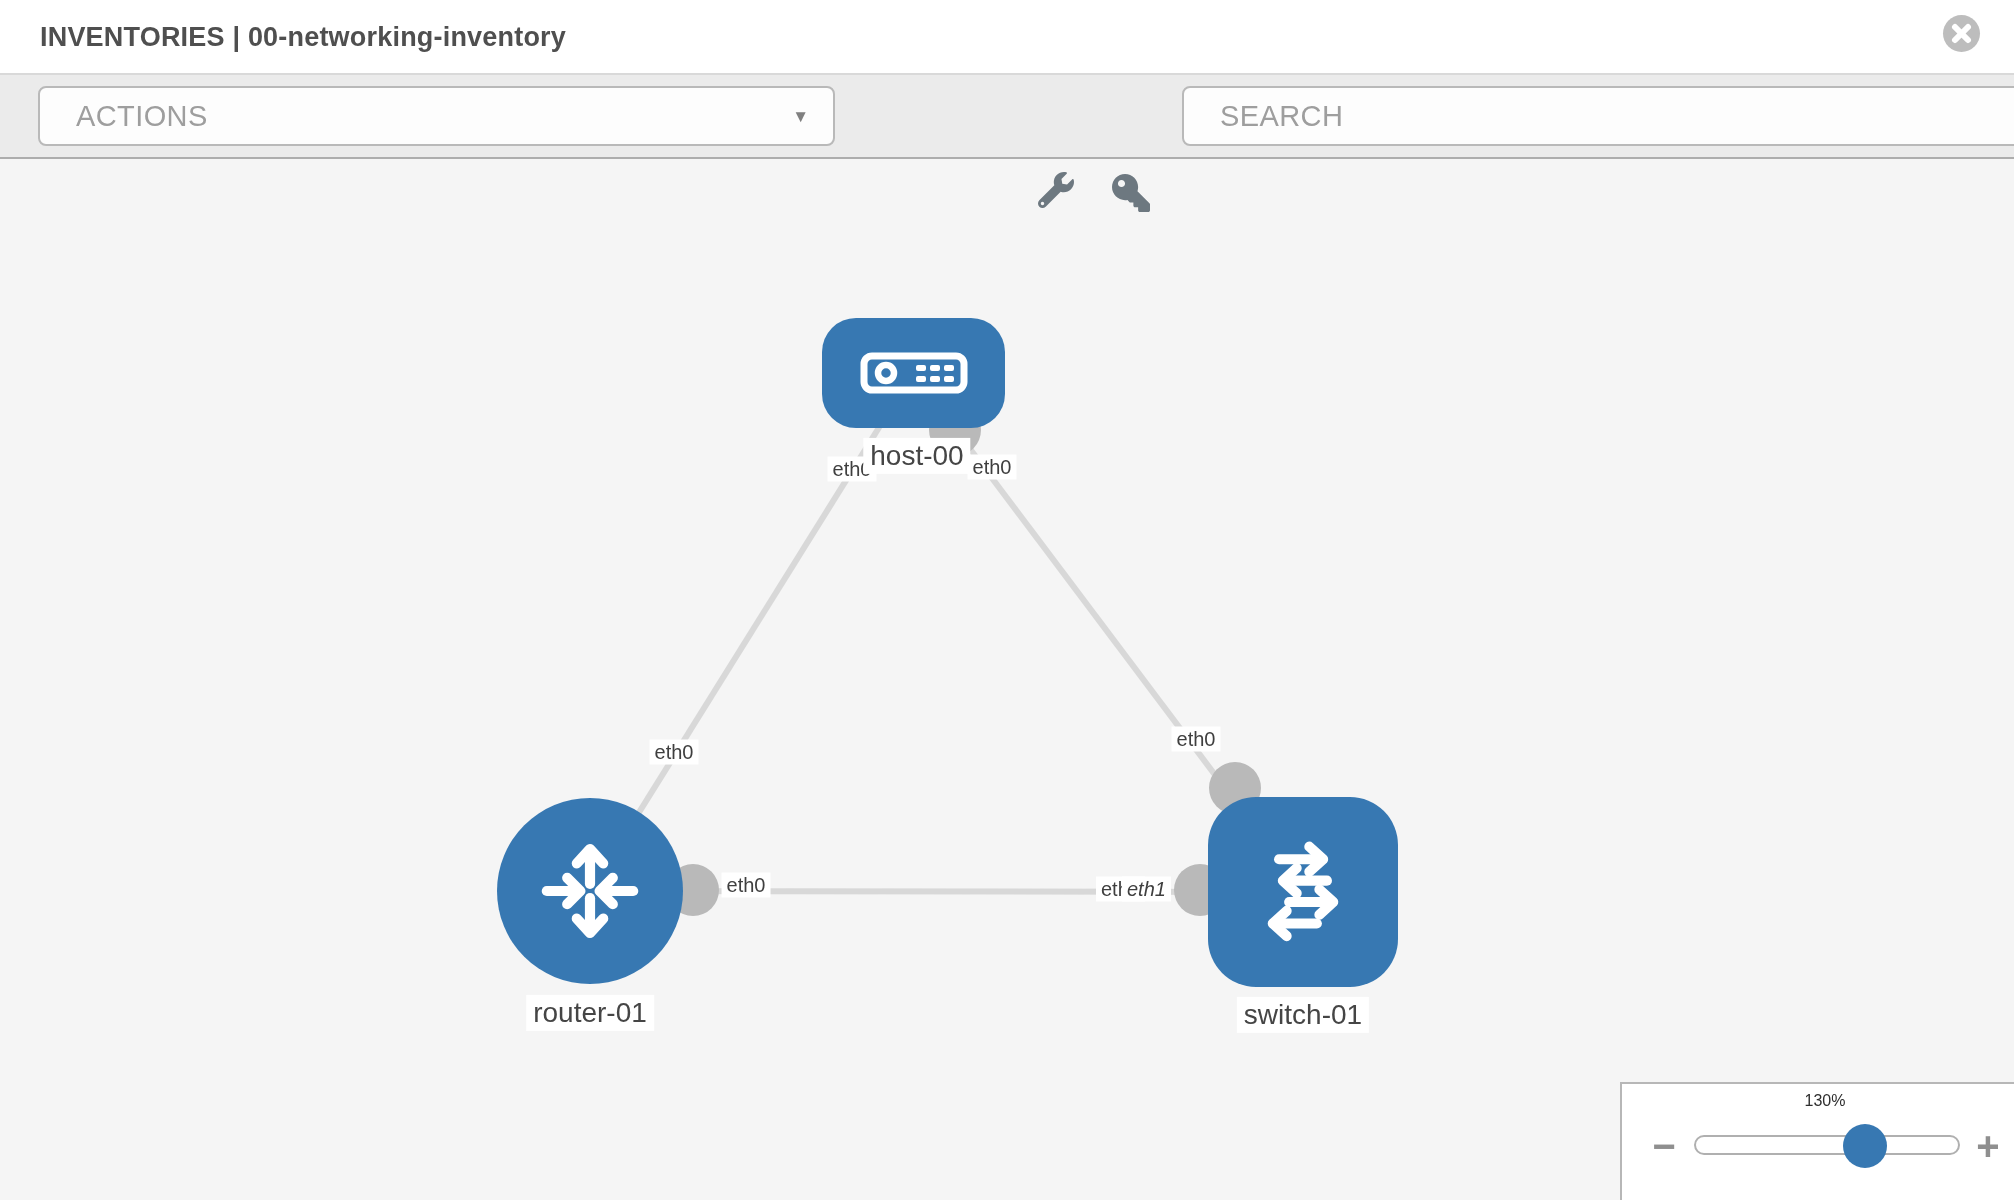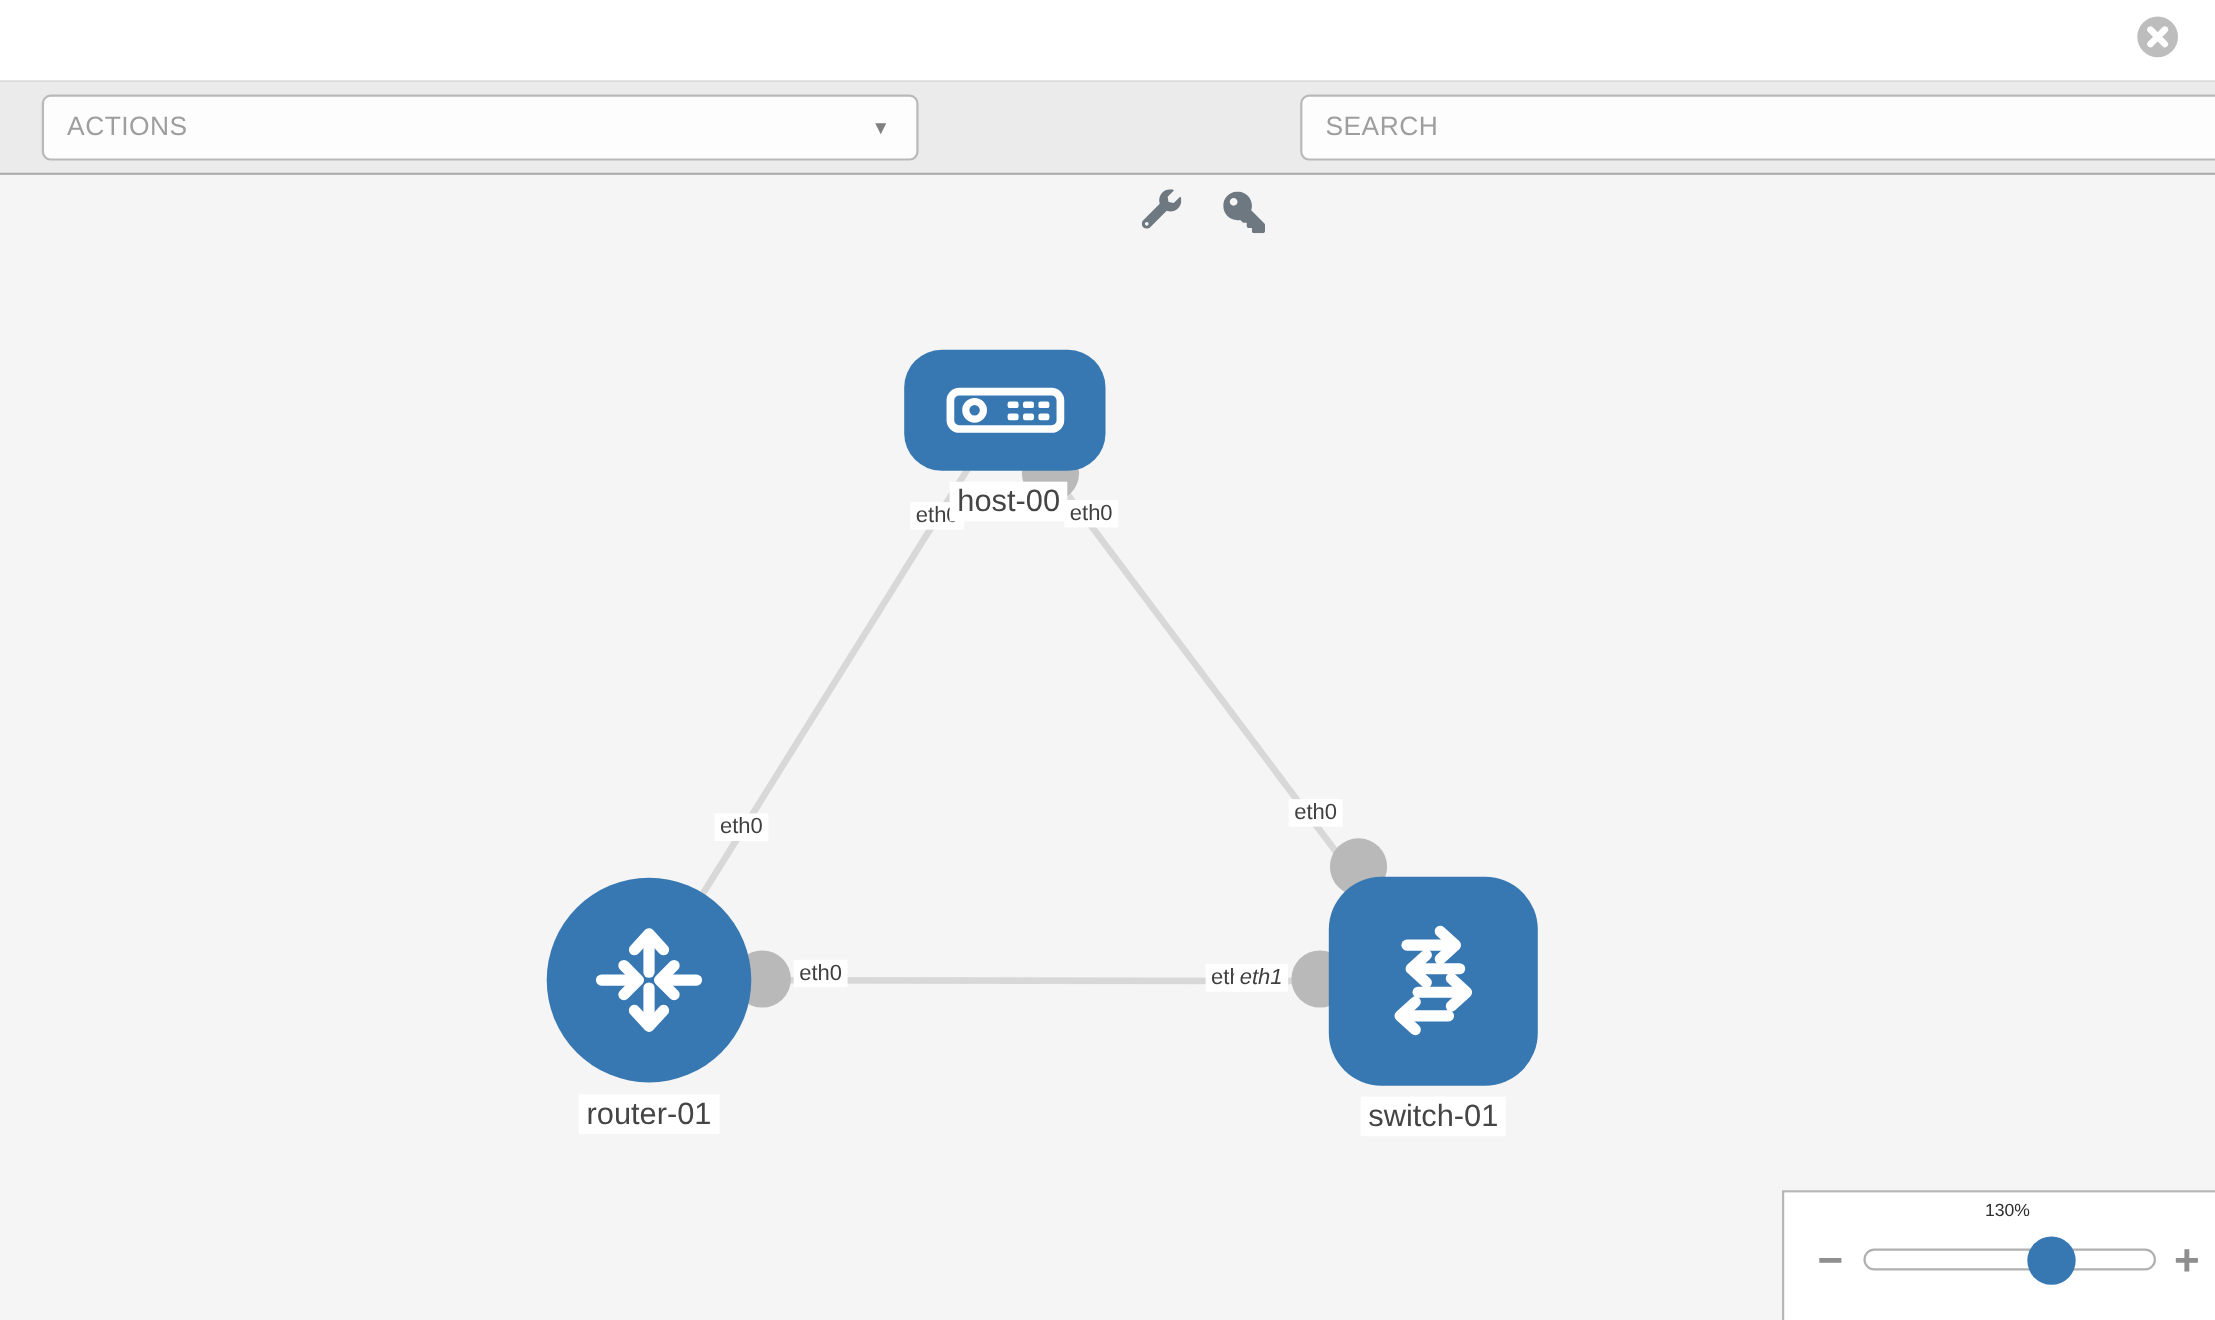--- a/index.html
+++ b/index.html
@@ -26,21 +26,21 @@
   .toolbar{
     position:absolute;left:0;top:75px;width:2014px;height:82px;
     background:#ebebeb;border-bottom:2px solid #adadad;
   }
   .dropdown{
     position:absolute;top:11px;height:60px;box-sizing:border-box;
     background:#fdfdfd;border:2px solid #b9b9b9;border-radius:8px;
     display:flex;align-items:center;cursor:pointer;
   }
   .dropdown .dd-label{
-    margin-left:21px;font-size:24px;color:#9e9e9e;letter-spacing:.4px;
+    margin-left:36px;font-size:29px;color:#9e9e9e;letter-spacing:.4px;
   }
   .dropdown .caret{
     position:absolute;right:24px;top:50%;transform:translateY(-50%);
     font-size:17px;color:#808080;line-height:1;
   }
   .dd-actions{left:38px;width:797px;}
   .dd-search{left:1182px;width:916px;}
   .tool-icon{position:absolute;top:97px;cursor:pointer;}
   .tool-icon svg{display:block;}
   
@@ -85,20 +85,21 @@
   }
   .zoom-knob{
     position:absolute;left:221px;top:40px;width:44px;height:44px;border-radius:50%;
     background:#3778b2;cursor:grab;
   }
 </style>
 </head>
 <body>
 
 <div class="header">
+  <h1>INVENTORIES | 00-networking-inventory</h1>
   <div class="close-btn">
     <span>
       <svg width="37" height="37" viewBox="0 0 37 37">
         <line x1="12" y1="12" x2="25" y2="25" stroke="#ffffff" stroke-width="6" stroke-linecap="round"></line>
         <line x1="25" y1="12" x2="12" y2="25" stroke="#ffffff" stroke-width="6" stroke-linecap="round"></line>
       </svg>
     </span>
   </div>
 </div>
 

